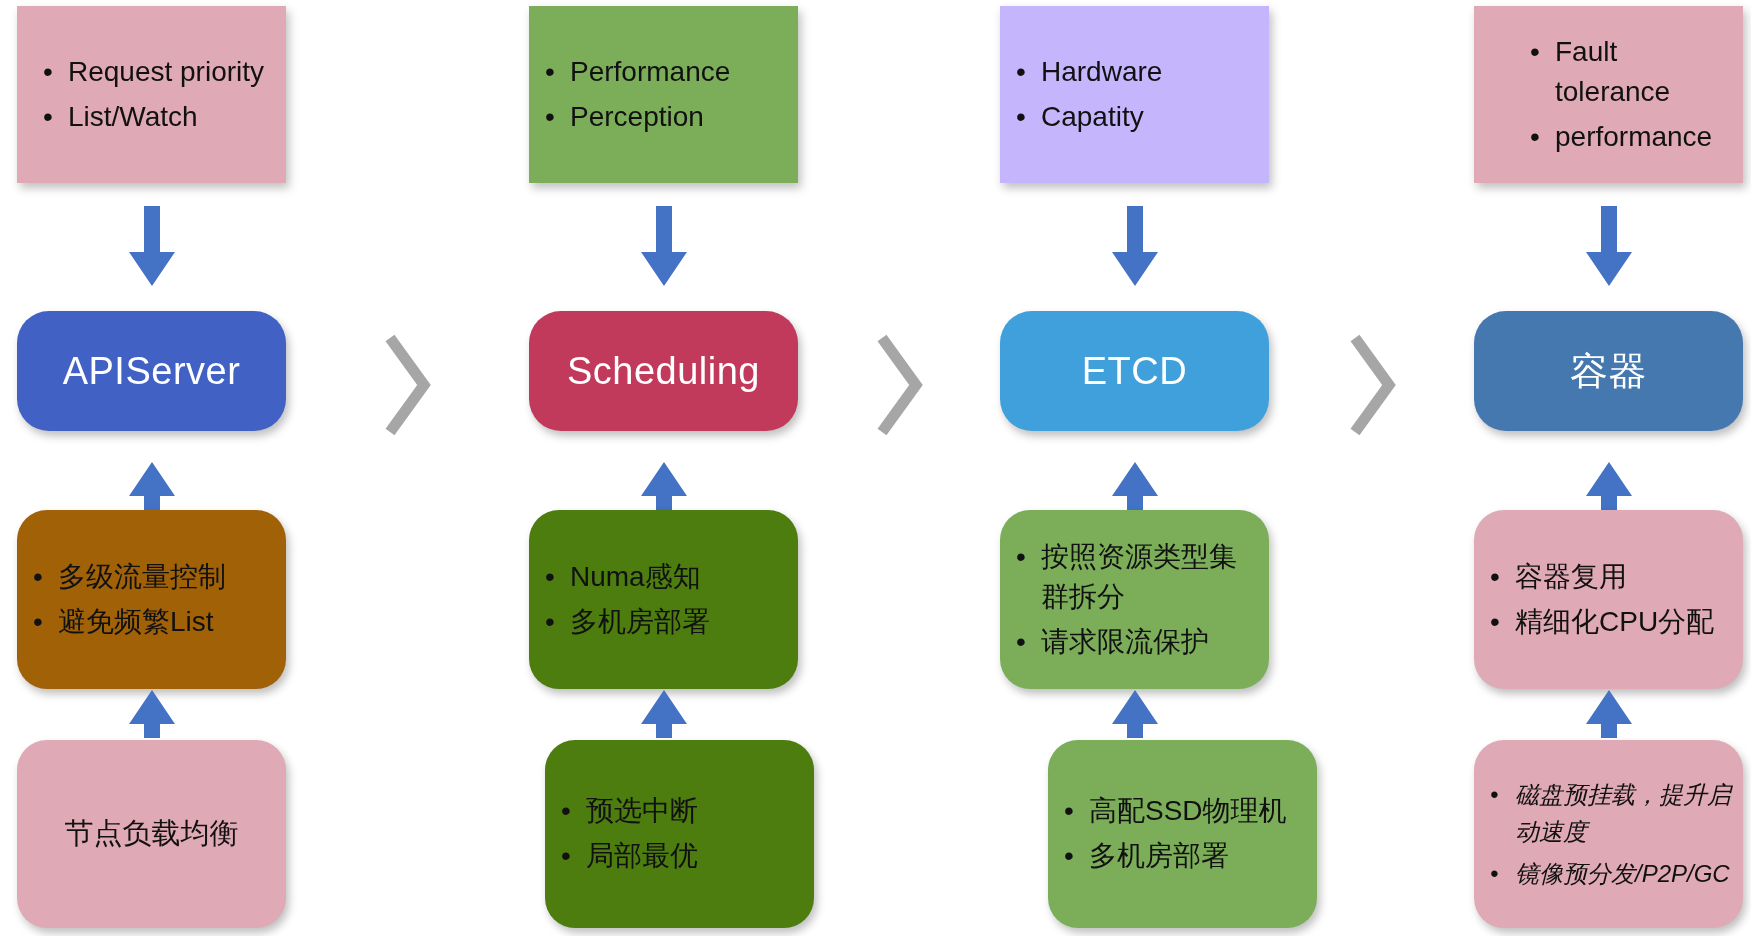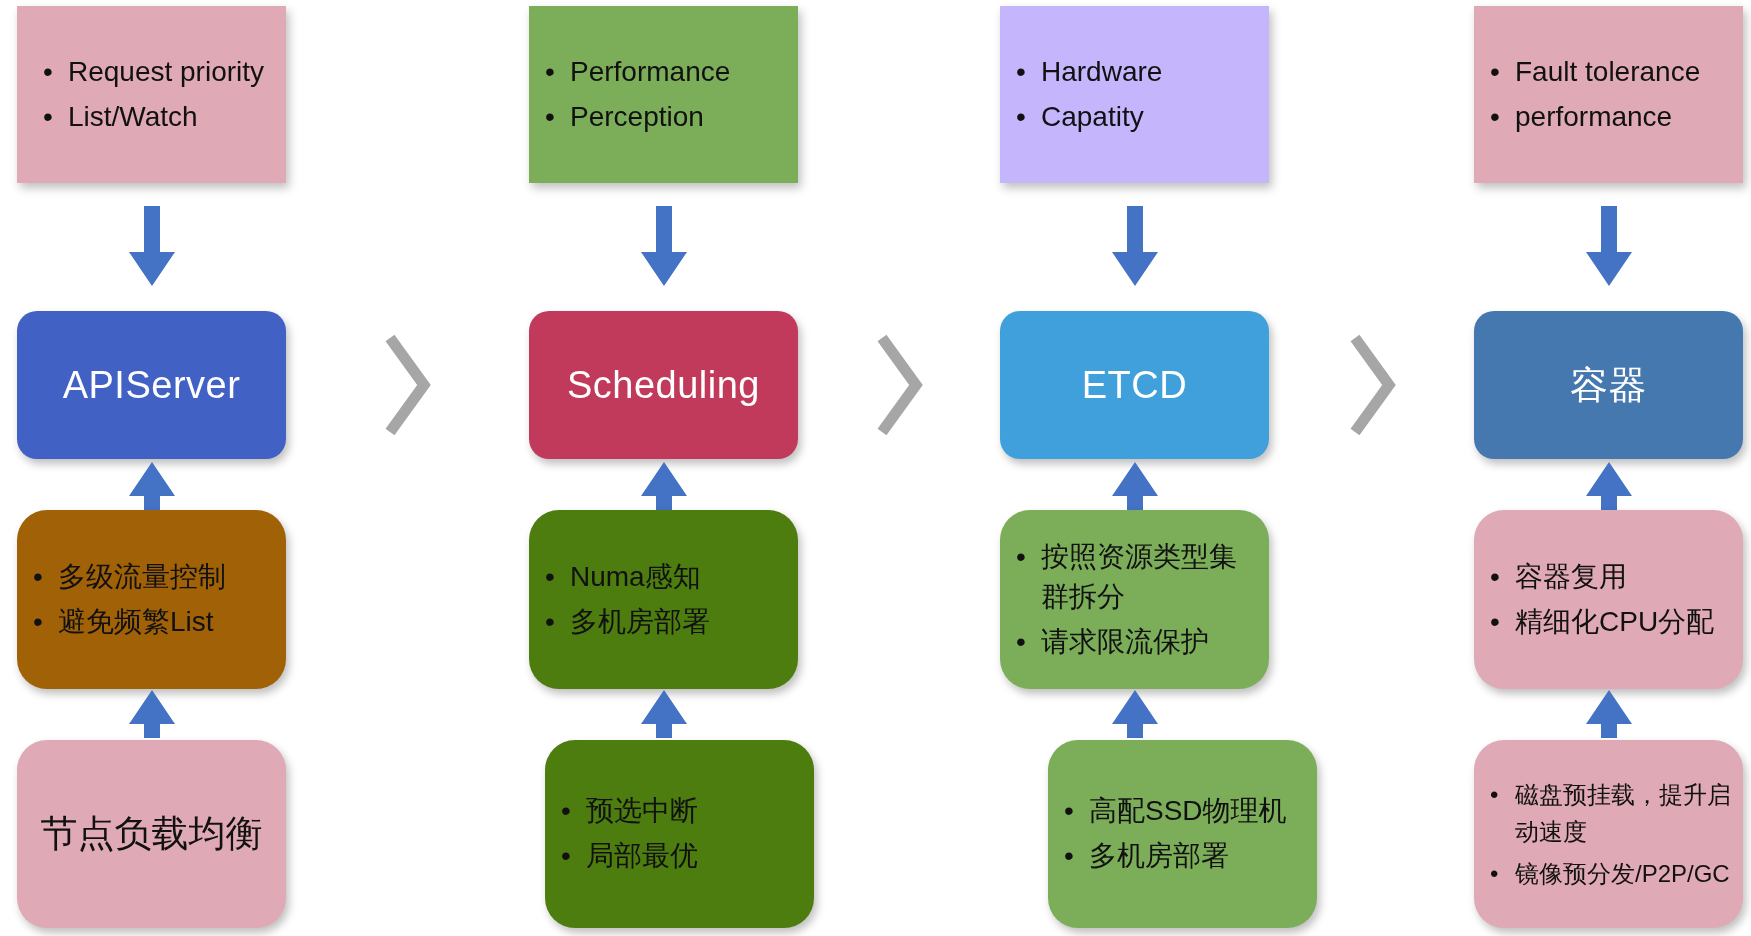--- a/index.html
+++ b/index.html
@@ -12,33 +12,33 @@
     color: #111111;
     overflow: hidden;
   }
   .column { position: absolute; top: 0; width: 269px; height: 936px; }
   .box {
     position: absolute; left: 0; width: 269px;
     display: flex; flex-direction: column; justify-content: center;
     box-shadow: 3px 5px 9px rgba(0,0,0,0.25);
   }
   .top-box    { top: 6px;   height: 177px; }
-  .main-box   { top: 311px; height: 148px; border-radius: 20px; align-items: center; }
+  .main-box   { top: 311px; height: 120px; border-radius: 32px; align-items: center; }
   .mid-box    { top: 510px; height: 179px; border-radius: 30px; }
   .bottom-box { top: 740px; height: 188px; border-radius: 30px; }
   .stage-label { font-size: 38px; color: #ffffff; letter-spacing: 0.5px; }
   .bullets { list-style: none; margin: 0; padding: 0 12px 0 16px; }
   .bullets li {
     position: relative; padding-left: 25px;
     font-size: 28px; line-height: 1.45; margin: 4px 0;
   }
   .bullets li::before { content: "•"; position: absolute; left: 0; }
-  .bullets.compact li { font-size: 24px; line-height: 1.55; }
+  .bullets.compact li { font-size: 24px; line-height: 1.55; font-style: italic; }
   .center-text { align-items: center; }
-  .plain-label { font-size: 37px; }
+  .plain-label { font-size: 29px; }
   .arrow-slot {
     position: absolute; left: 0; width: 269px;
     display: flex; justify-content: center;
     color: var(--arrow_blue, #4472C4);
   }
   .arrow-down-slot { top: 206px; }
   .arrow-up1-slot  { top: 462px; }
   .arrow-up2-slot  { top: 690px; }
   .block-arrow { fill: currentColor; display: block; }
   .chevron { position: absolute; top: 330px; color: var(--chevron_gray, #A6A6A6); }
@@ -155,21 +155,21 @@
   </div>
   <div class="box bottom-box" style="background: rgb(124, 174, 89); margin-left: 48px;">
     <ul class="bullets">
       <li>高配SSD物理机</li>
       <li>多机房部署</li>
     </ul>
   </div>
 </div>
 
 <div class="column" style="left:1474px">
-  <div class="box top-box" style="background: rgb(224, 169, 182);">
+  <div class="box top-box" style="background: rgb(224, 169, 182); padding-left: 40px;">
     <ul class="bullets">
       <li>Fault tolerance</li>
       <li>performance</li>
     </ul>
   </div>
   <div class="arrow-slot arrow-down-slot">
     <svg class="block-arrow" width="46" height="80" viewBox="0 0 46 80">
         <polygon points="15,0 31,0 31,46 46,46 23,80 0,46 15,46"></polygon>
       </svg>
   </div>

